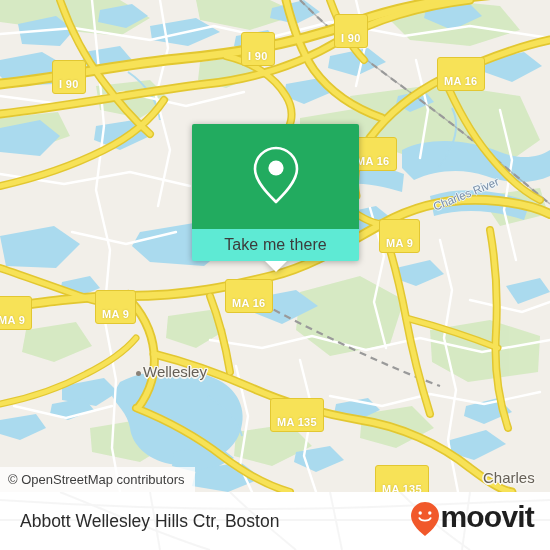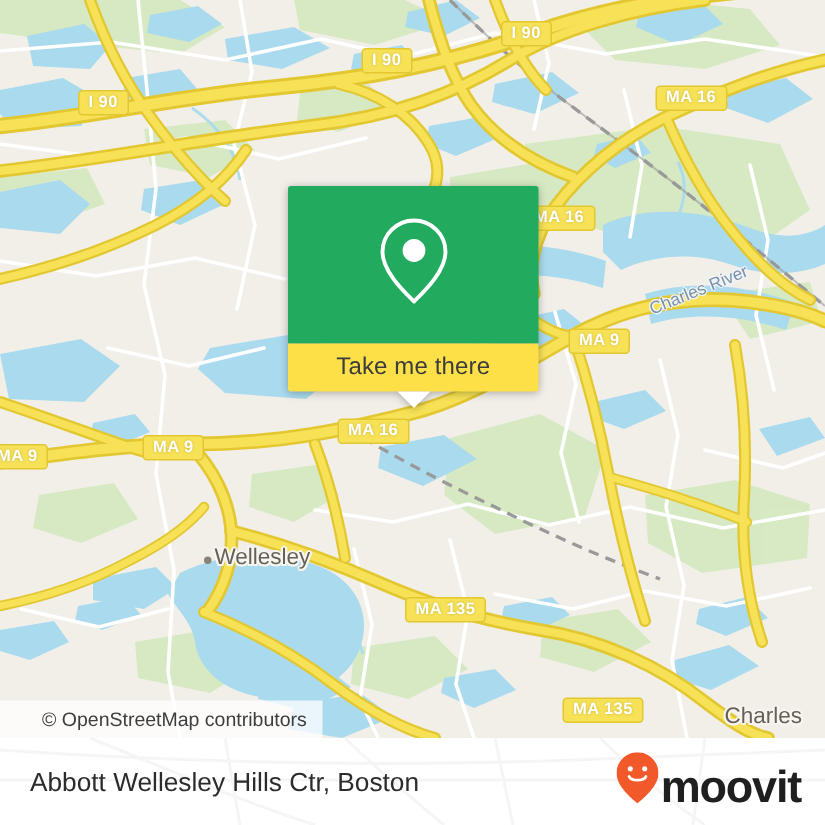--- a/index.html
+++ b/index.html
@@ -32,21 +32,21 @@
   .shield {
     position: absolute;
     background: #f7e257;
     border: 1.5px solid #e2c731;
     border-radius: 3px;
     color: #ffffff;
     font-weight: bold;
     font-size: 11px;
     line-height: 15px;
     height: 17px;
-    padding: 0 6px;
+    padding: 16px 6px;
     text-align: center;
     white-space: nowrap;
     letter-spacing: 0.3px;
     text-shadow: 0 0 2px rgba(120,100,20,0.35);
   }
 
   
   .place-label {
     position: absolute;
     color: #666057;
@@ -80,21 +80,21 @@
     filter: drop-shadow(0 1px 3px rgba(0,0,0,0.30));
   }
   #popup-green {
     height: 105px;
     background: #22ab5f;
     border-radius: 2px 2px 0 0;
     display: flex; align-items: center; justify-content: center;
   }
   #popup-white {
     height: 32px;
-    background: #fde047;
+    background: #5eead4;
     border-radius: 0 0 2px 2px;
     display: flex; align-items: center; justify-content: center;
     position: relative;
     text-align: center;
   }
   #popup-label {
     color: #3c3c3c;
     font-size: 16px;
     letter-spacing: 0.1px;
   }
@@ -106,21 +106,21 @@
     border-left: 11px solid transparent;
     border-right: 11px solid transparent;
     border-top: 11px solid #ffffff;
   }
 
   
   #attribution {
     position: absolute;
     left: 0; top: 467px;
     height: 25px;
-    padding: 0 10px 0 28px;
+    padding: 0 10px 0 8px;
     display: flex; align-items: center;
     background: rgba(255,255,255,0.75);
     color: #3d3d3d;
     font-size: 13px;
     white-space: nowrap;
   }
 
   
   #footer {
     position: absolute;
@@ -140,21 +140,21 @@
     position: relative;
     margin-left: 20px;
     color: #2b2b2b;
     font-size: 17.5px;
     white-space: nowrap;
   }
   #logo {
     position: absolute;
     right: 16px; top: 50%;
     transform: translateY(-50%);
-    display: flex; align-items: flex-end;
+    display: flex; align-items: flex-start;
   }
   #logo-pin { display: block; }
   #logo-text {
     color: #1f1f1f;
     font-size: 30px;
     font-weight: bold;
     letter-spacing: -0.8px;
     line-height: 30px;
     margin-left: 1px;
   }

